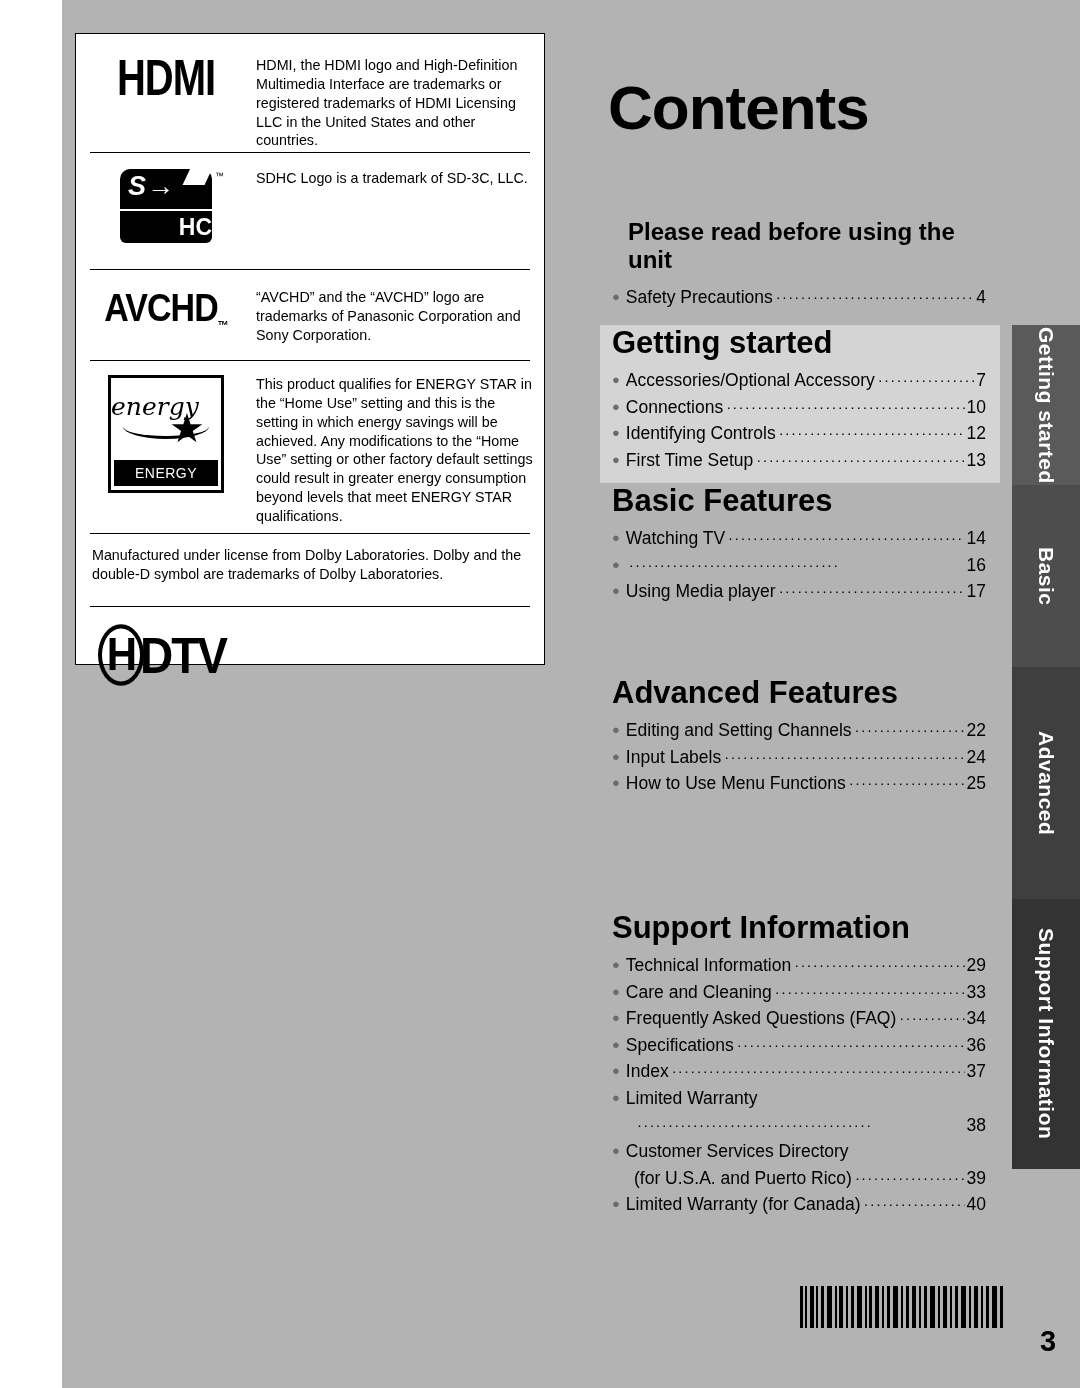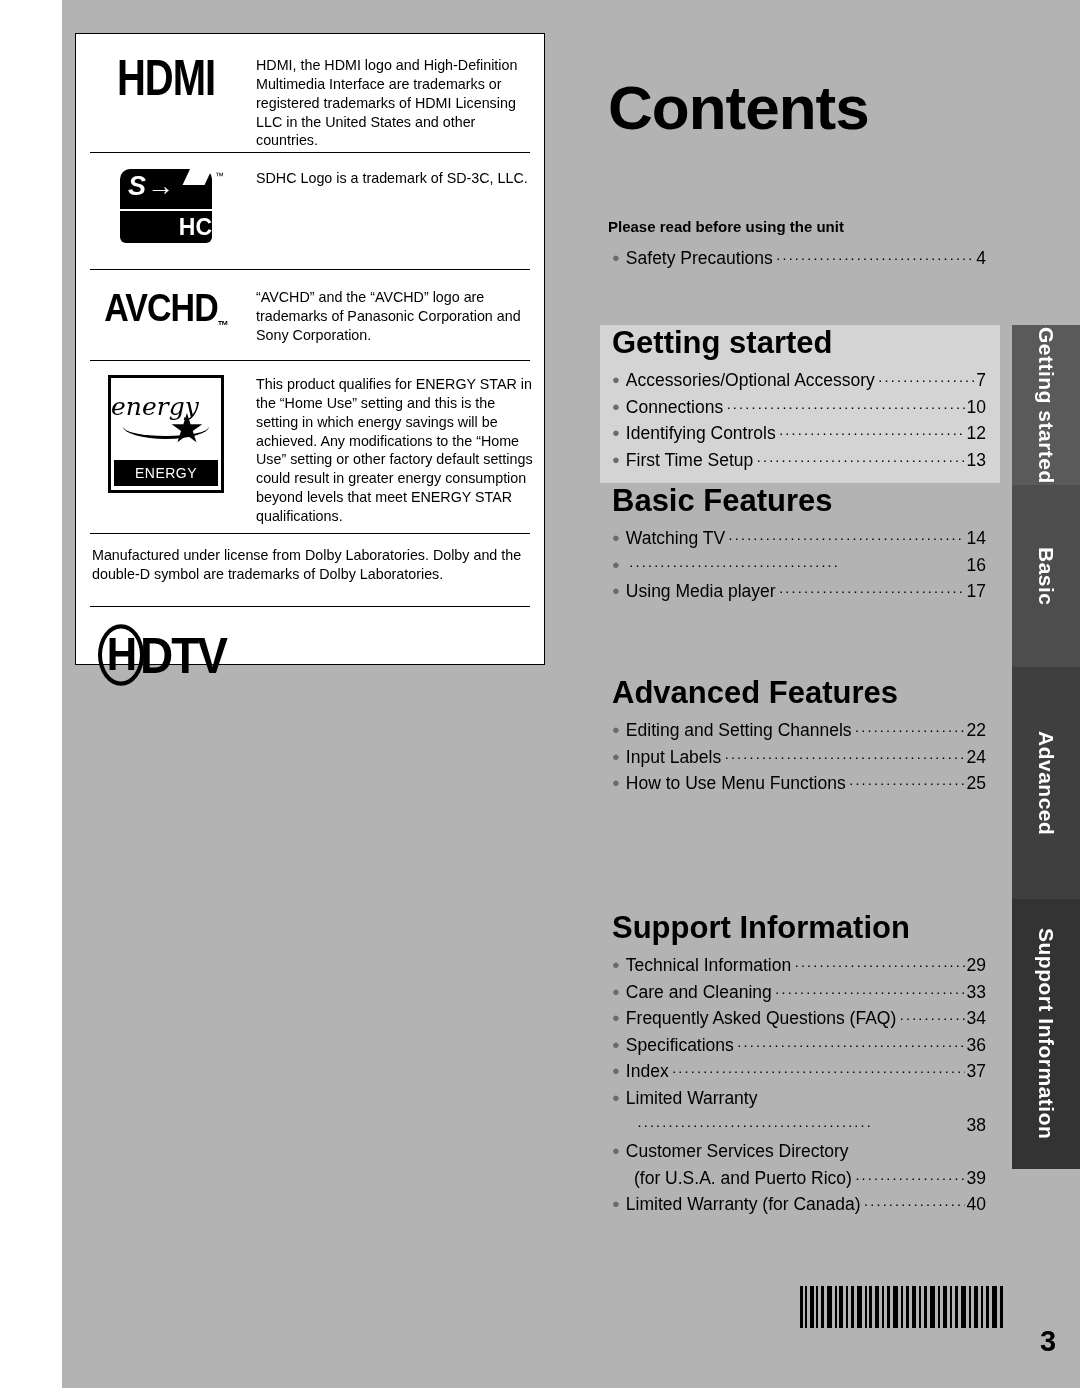--- a/index.html
+++ b/index.html
@@ -221,24 +221,24 @@
   }
 
   #right-col {
     position: absolute;
     left: 600px;
     top: 218px;
     width: 400px;
   }
 
   .pre-read {
-    font-size: 15px;
-    font-weight: bold;
-    color: #000;
-    margin: 0 0 10px 8px;
+    font-size: 24px;
+    font-weight: bold;
+    color: #000;
+    margin: 0 0 10px 28px;
   }
   .sec-title {
     font-size: 31px;
     font-weight: bold;
     color: #000;
     margin: 0 0 6px 12px;
   }
   .toc-list {
     list-style: none;
     margin: 0;

